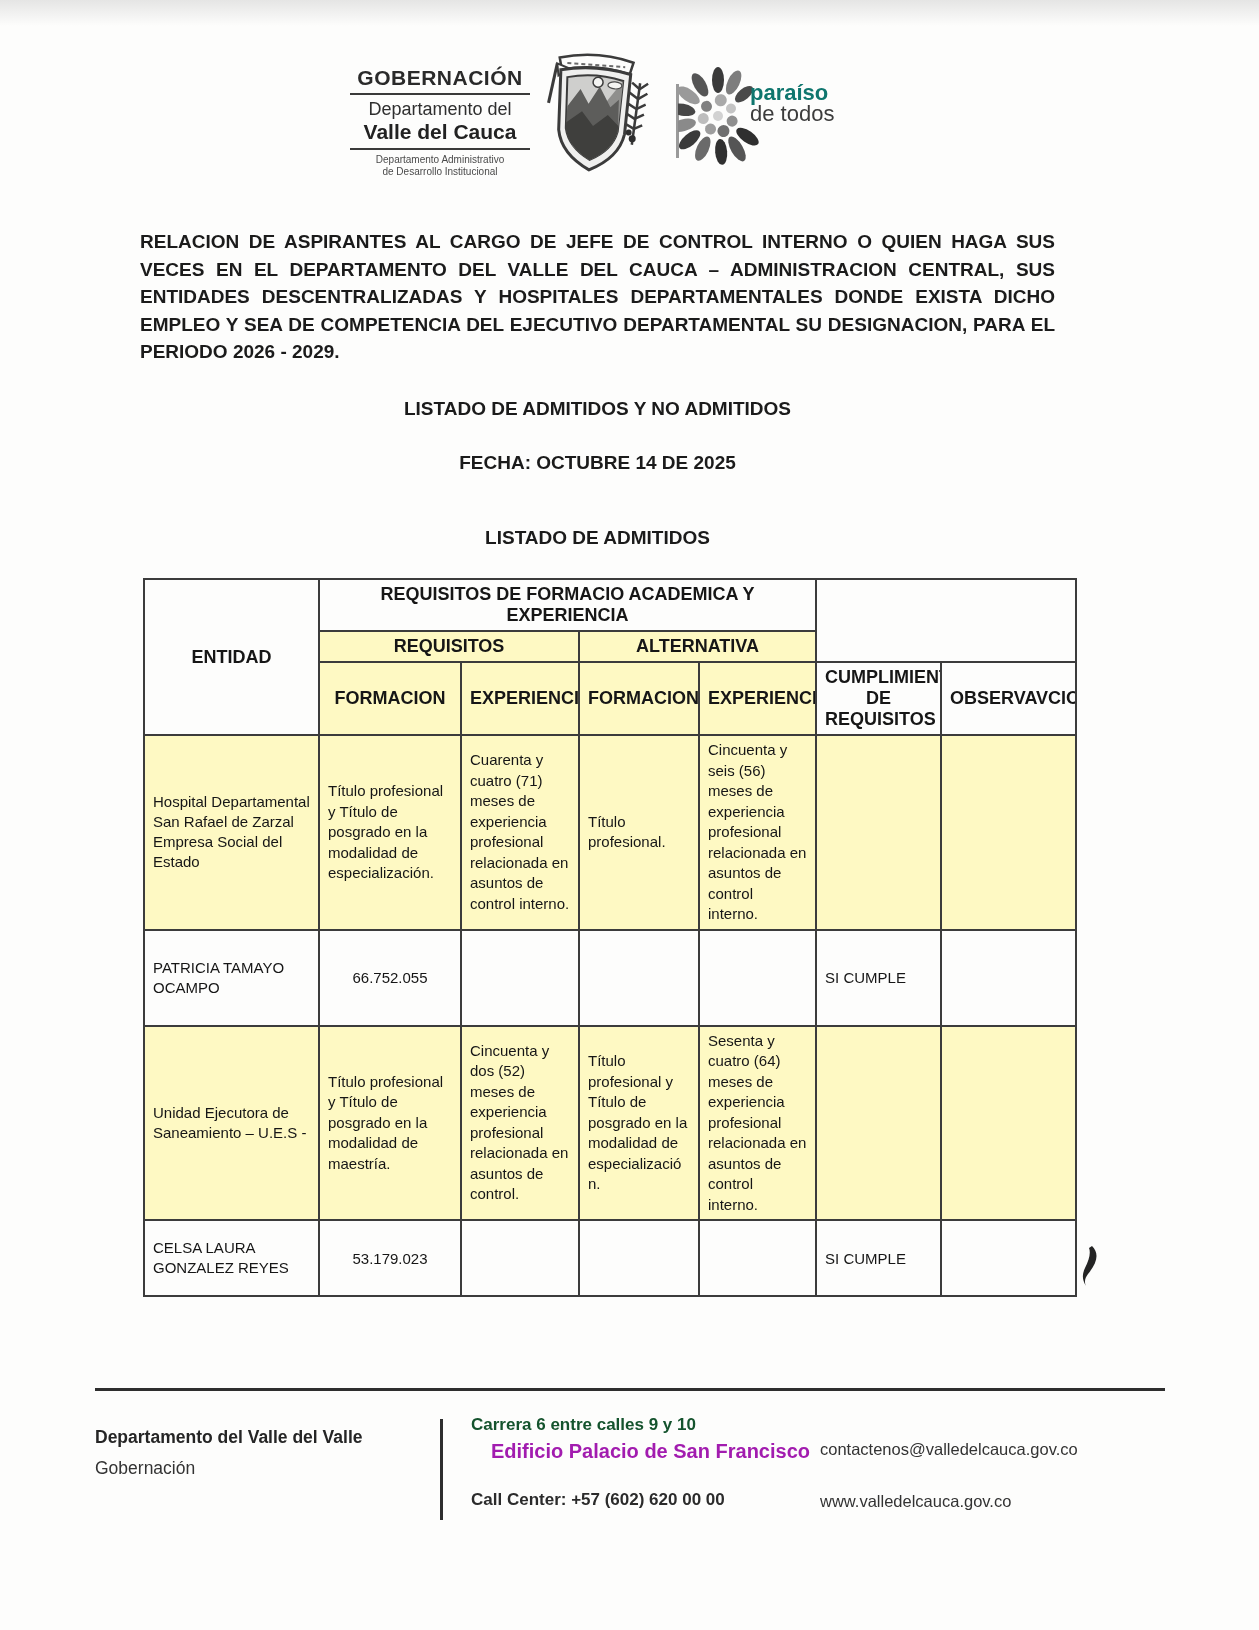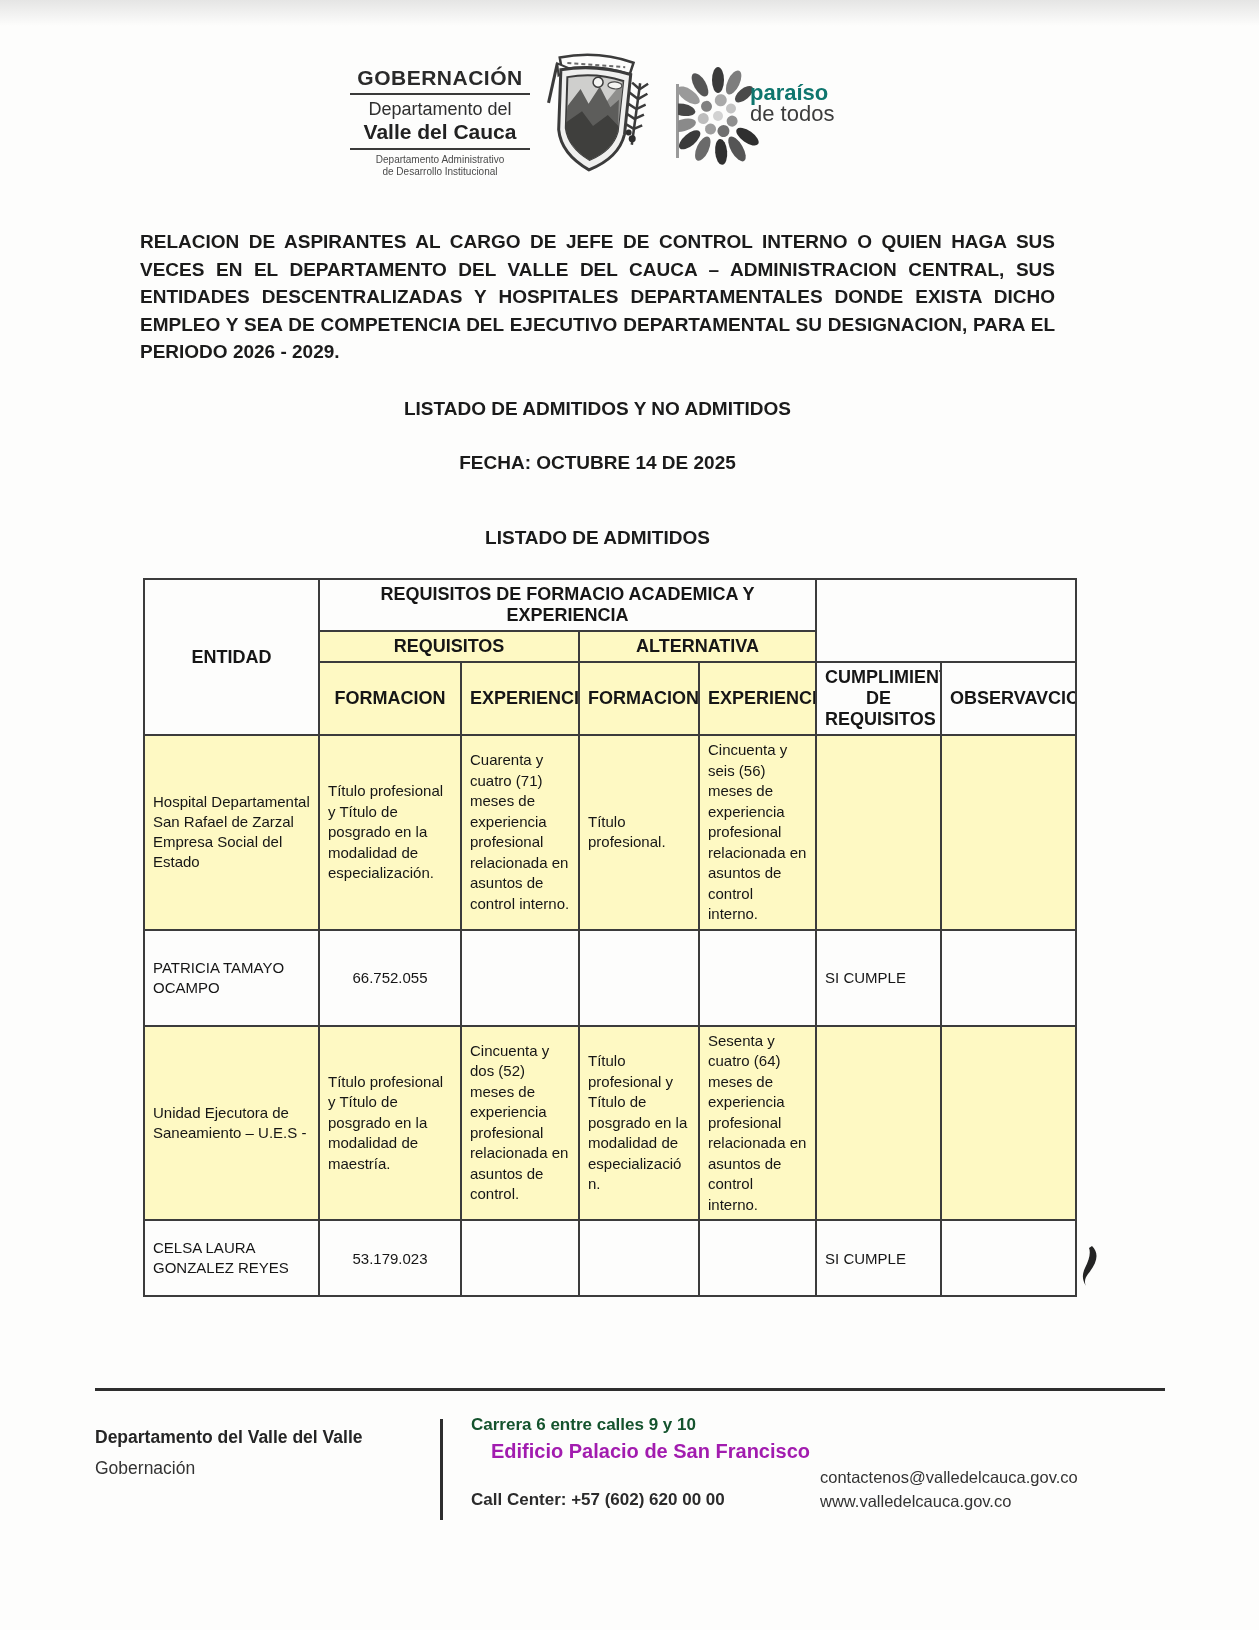--- a/index.html
+++ b/index.html
@@ -69,21 +69,21 @@
   .ink-mark{position:absolute;left:1078px;top:1244px;}
 
   
   .footer-rule{position:absolute;left:95px;top:1388px;width:1070px;height:3px;background:#2e2e2e;}
   .f-left-bold{position:absolute;left:95px;top:1427px;font-size:17.5px;font-weight:bold;color:#252525;}
   .f-left-reg{position:absolute;left:95px;top:1458px;font-size:17.5px;color:#333;}
   .f-vbar{position:absolute;left:440px;top:1419px;width:3px;height:101px;background:#2e2e2e;}
   .f-addr1{position:absolute;left:471px;top:1415px;font-size:17px;font-weight:bold;color:#14532d;}
   .f-addr2{position:absolute;left:471px;top:1440px;font-size:20px;font-weight:bold;color:#a21caf;margin-left:20px;}
   .f-call{position:absolute;left:471px;top:1490px;font-size:17px;font-weight:bold;color:#2b2b2b;}
-  .f-email{position:absolute;left:820px;top:1440px;font-size:16.5px;color:#333;margin-top:28px;}
+  .f-email{position:absolute;left:820px;top:1440px;font-size:16.5px;color:#333;}
   .f-web{position:absolute;left:820px;top:1492px;font-size:16.5px;color:#333;}
 </style>
 </head>
 <body>
 
 <div class="page">
   <div class="scan-noise-top"></div>
 
   <div class="letterhead">
     <div class="wordmark">

